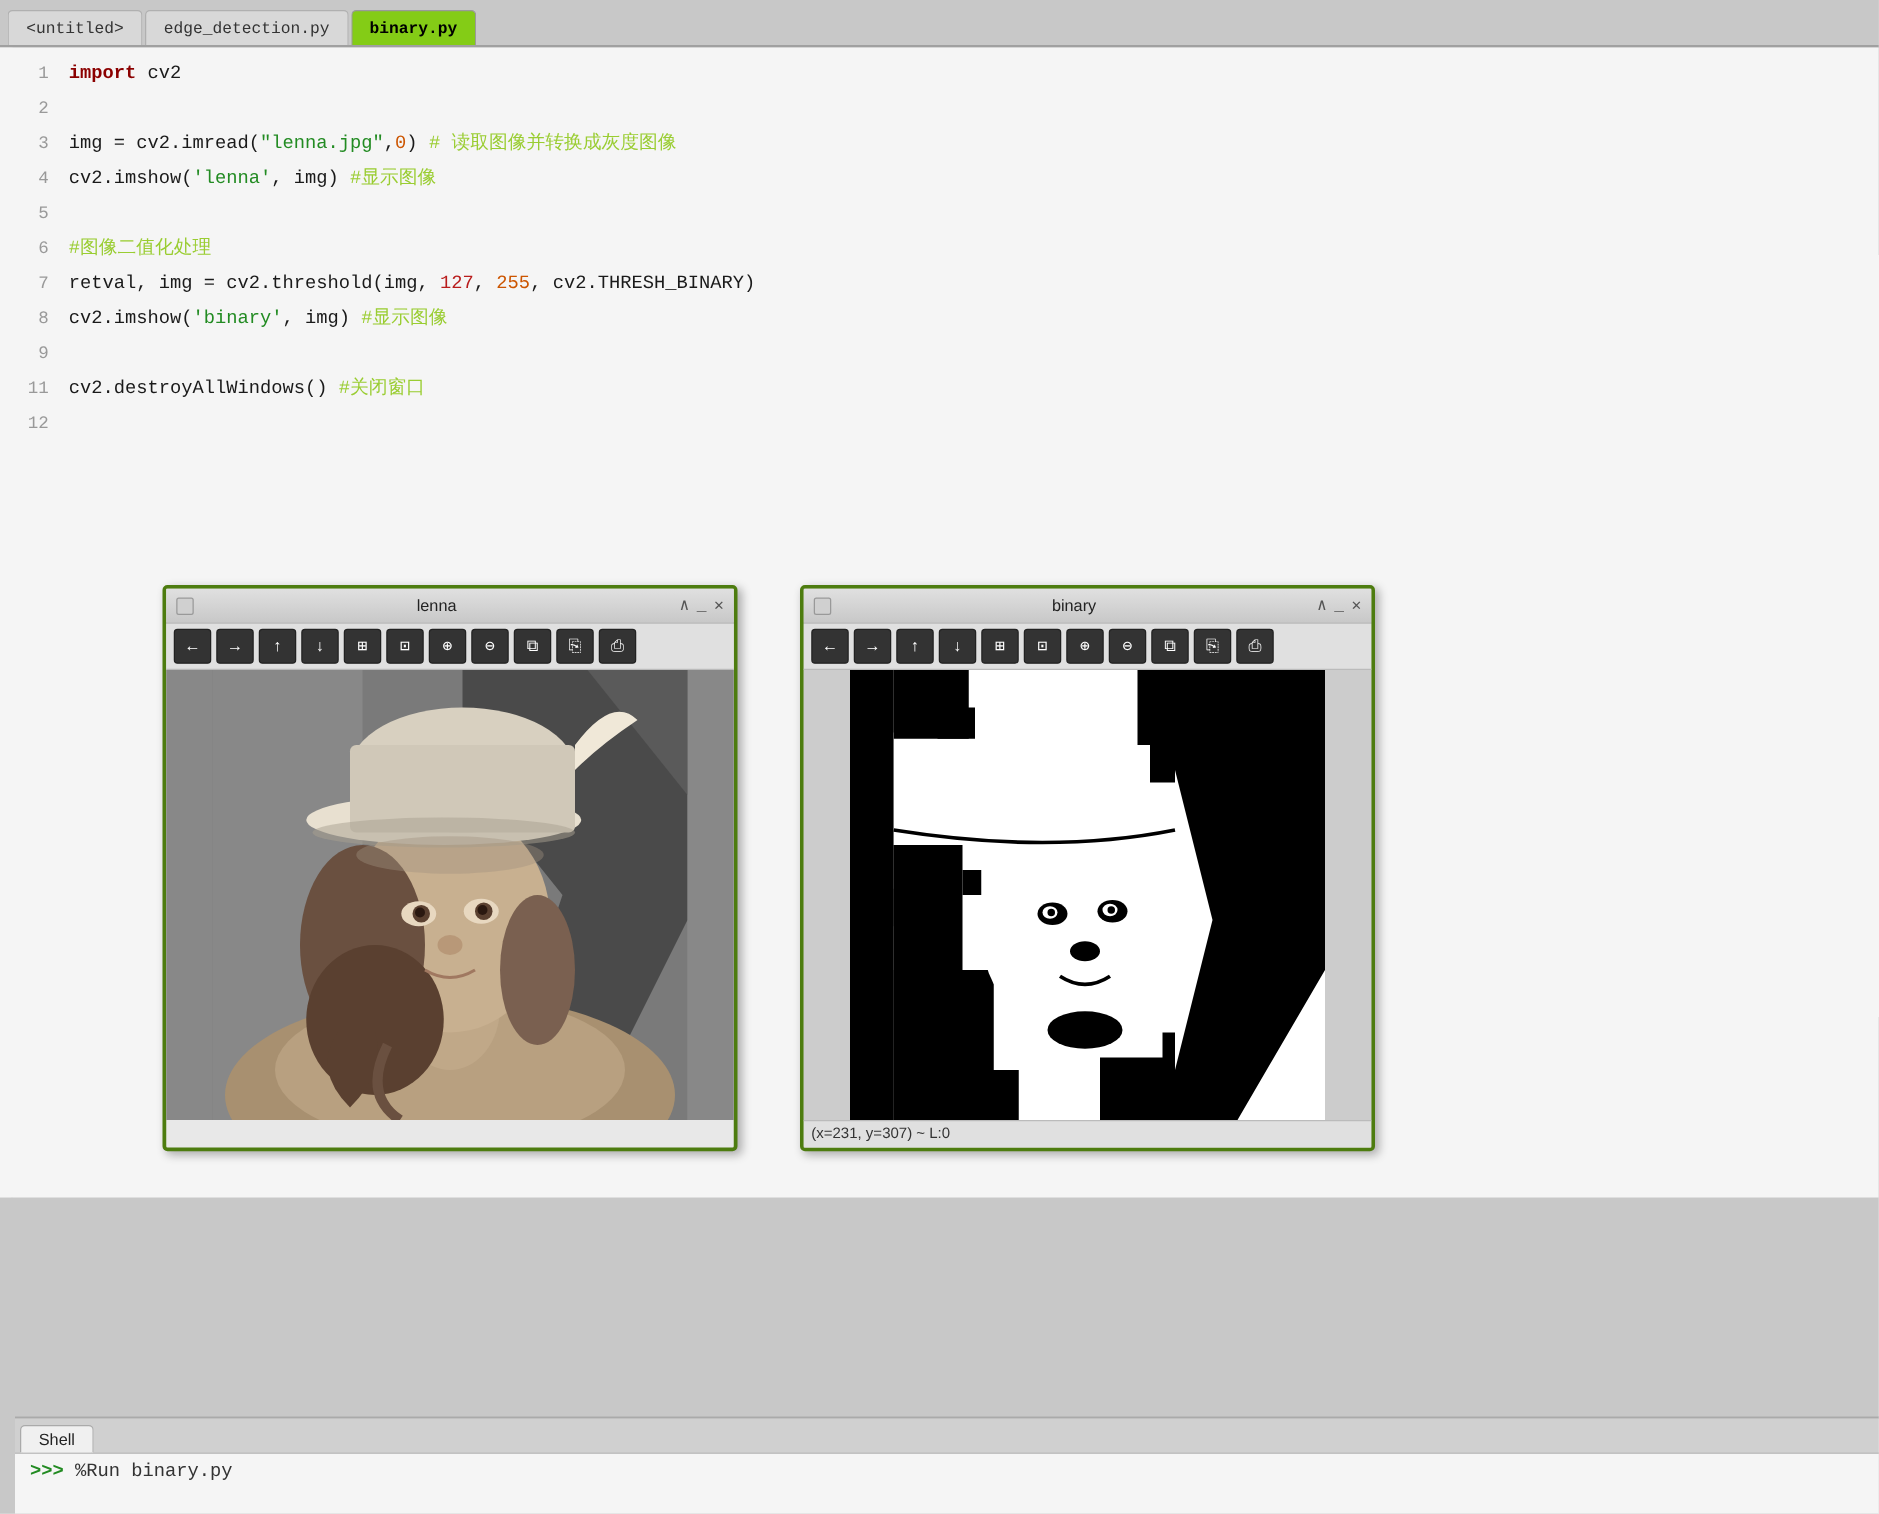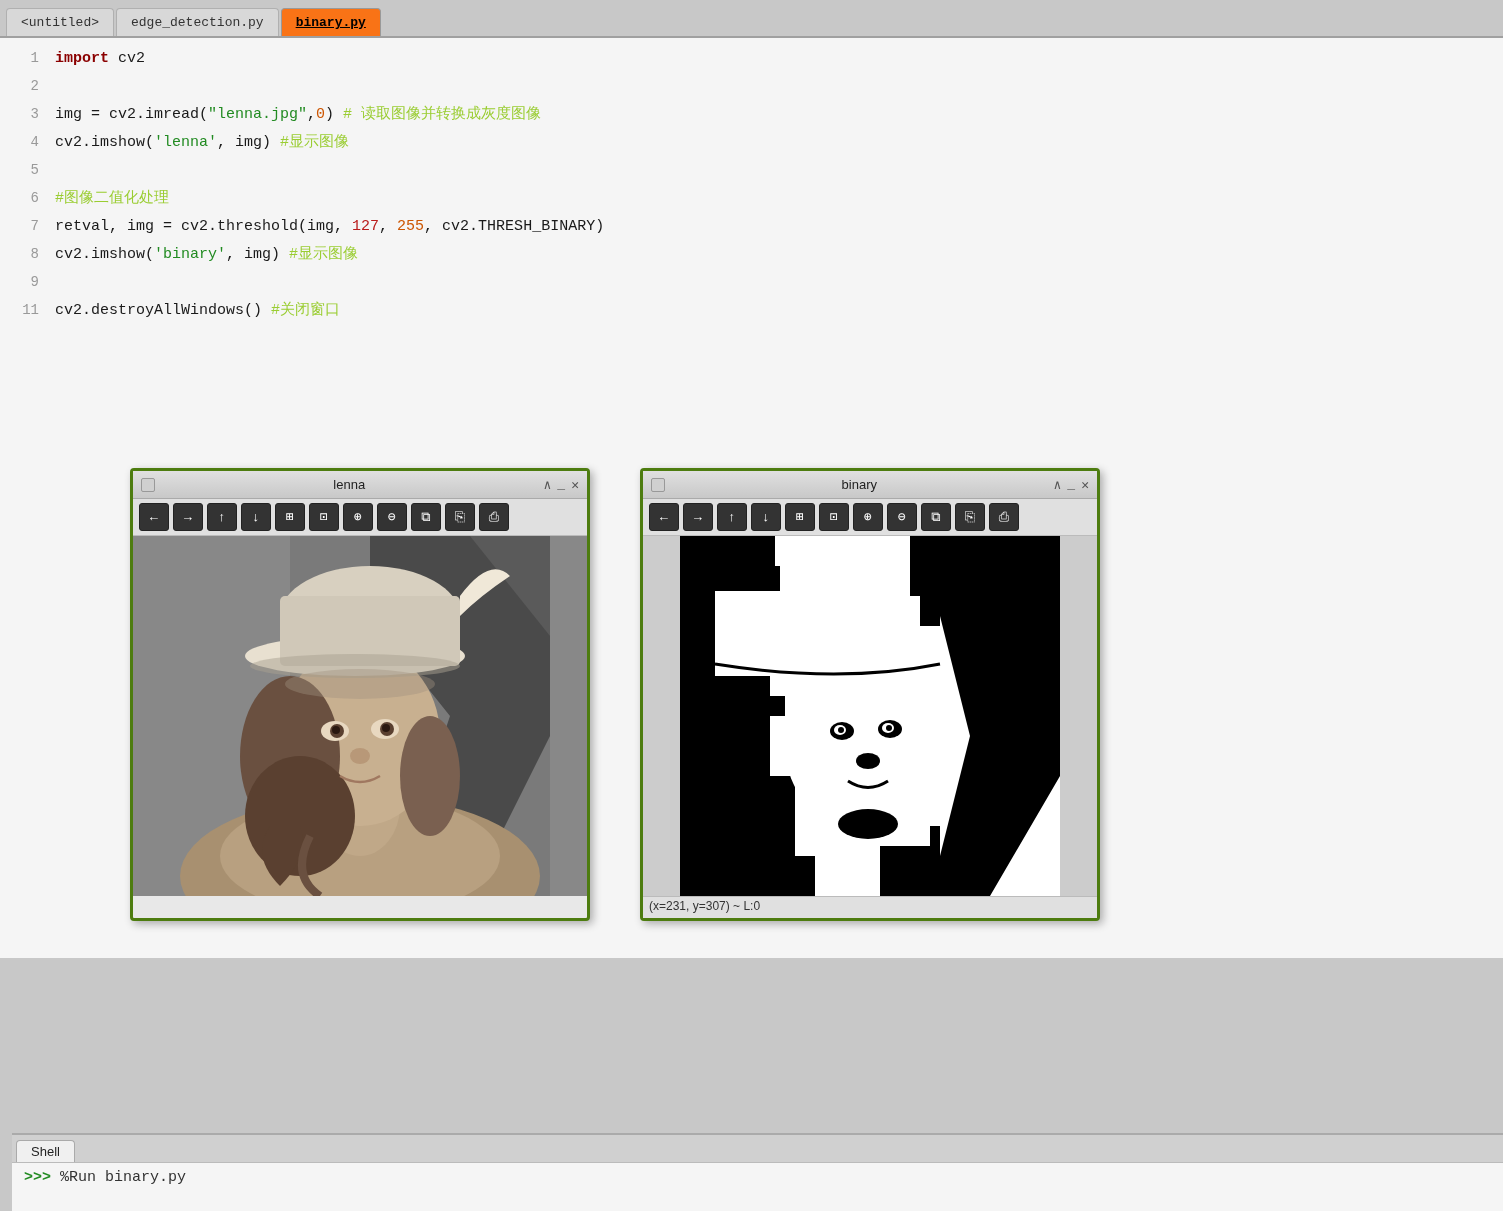--- a/index.html
+++ b/index.html
@@ -29,25 +29,24 @@
       border: 1px solid #b0b0b0;
       border-bottom: none;
       border-radius: 4px 4px 0 0;
       font-size: 13px;
       color: #333;
       cursor: pointer;
       margin-right: 2px;
       height: 28px;
     }
     .tab.active {
-      background: #f97316;
+      background: #84cc16;
       border-color: #999;
       font-weight: bold;
       color: #000;
-      text-decoration: underline;
     }
 
     
     .editor-area {
       background: #f5f5f5;
       width: 100%;
       height: 920px;
       position: relative;
       overflow: hidden;
     }
@@ -283,20 +282,24 @@
         <span class="line-number">8</span>
         <span class="code-text"><span style="color: rgb(26, 26, 26);">cv2.imshow(</span><span style="color: rgb(34, 139, 34);">'binary'</span><span style="color: rgb(26, 26, 26);">, img) </span><span style="color: rgb(154, 205, 50);">#显示图像</span></span>
       </div>
       <div class="code-line">
         <span class="line-number">9</span>
         <span class="code-text">&nbsp;</span>
       </div>
       <div class="code-line">
         <span class="line-number">11</span>
         <span class="code-text"><span style="color: rgb(26, 26, 26);">cv2.destroyAllWindows() </span><span style="color: rgb(154, 205, 50);">#关闭窗口</span></span>
+      </div>
+      <div class="code-line">
+        <span class="line-number">12</span>
+        <span class="code-text">&nbsp;</span>
       </div>
     </div>
 
   <div class="windows-container">
 
     <div class="img-window">
       <div class="img-window-titlebar">
         <div class="img-window-title-icon"></div>
         <span class="img-window-title-text">lenna</span>
         <div class="img-window-controls">

